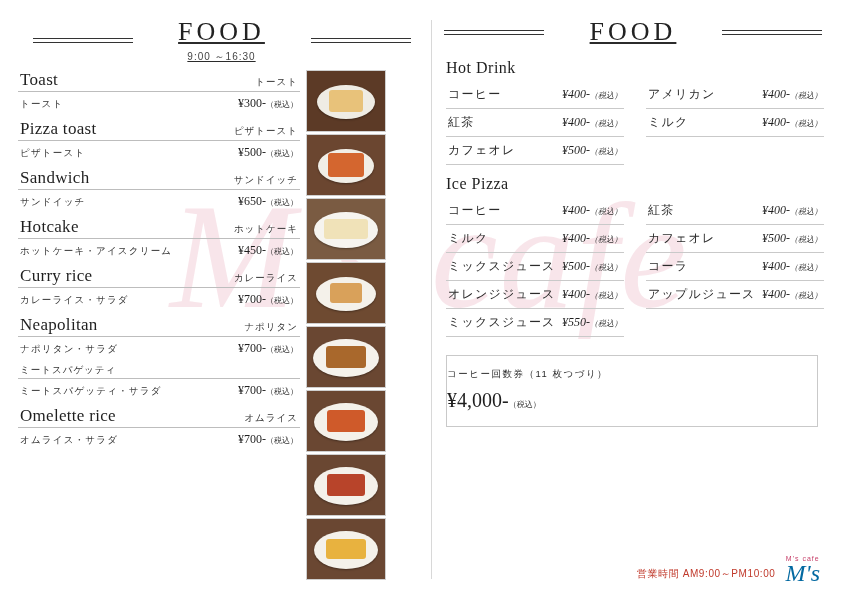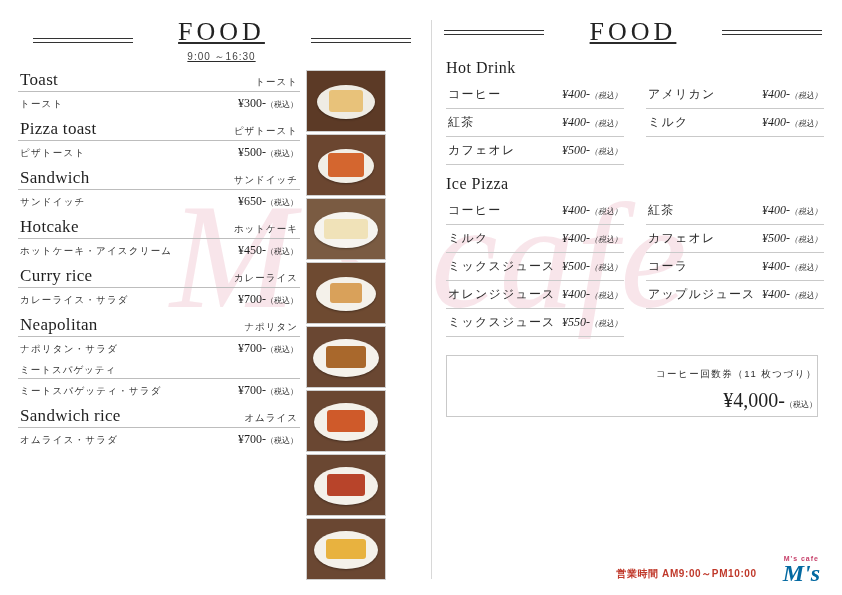--- a/index.html
+++ b/index.html
@@ -193,45 +193,44 @@
     color: #1f1f1f;
     font-family: "Liberation Serif", serif;
     white-space: nowrap;
     font-style: italic;
   }
 
   
   .coupon {
     margin: 18px 6px 14px 4px;
     border: 1px solid #c9c9c9;
-    padding: 12px 0 4px 0;
-    text-align: right;
+    padding: 12px 0 14px 0;
+    text-align: left;
   }
   .coupon-label {
     font-size: 9.5px;
     letter-spacing: 1.5px;
     color: #2b2b2b;
     font-family: "Liberation Sans", sans-serif;
   }
   .coupon-price {
     font-size: 20px;
     margin-top: 8px;
     color: #1f1f1f;
     font-family: "Liberation Serif", serif;
   }
 
   
   .footer {
     margin-top: auto;
     display: flex;
     align-items: flex-end;
     justify-content: flex-end;
-    gap: 26px;
+    gap: 10px;
     padding: 6px 4px 0 0;
-    font-weight: bold;
   }
   .hours {
     font-size: 10px;
     color: #c0392b;
     letter-spacing: .6px;
     font-family: "Liberation Sans", sans-serif;
     padding-bottom: 4px;
   }
   .logo {
     text-align: center;
@@ -348,21 +347,21 @@
               <span class="fi-kana">ミートスパゲッティ</span>
             </div>
             <div class="fi-line"></div>
             <div class="fi-bot">
               <span class="fi-desc">ミートスパゲッティ・サラダ</span>
               <span class="fi-price"><span>¥700-</span><span class="tax">（税込）</span></span>
             </div>
           </div>
           <div class="food-item">
             <div class="fi-top">
-              <span class="fi-name">Sandwich rice</span>
+              <span class="fi-name">Omelette rice</span>
               <span class="fi-kana">オムライス</span>
             </div>
             <div class="fi-line"></div>
             <div class="fi-bot">
               <span class="fi-desc">オムライス・サラダ</span>
               <span class="fi-price"><span>¥700-</span><span class="tax">（税込）</span></span>
             </div>
           </div>
         </div>
       <div class="food-photos" id="food-photos">

